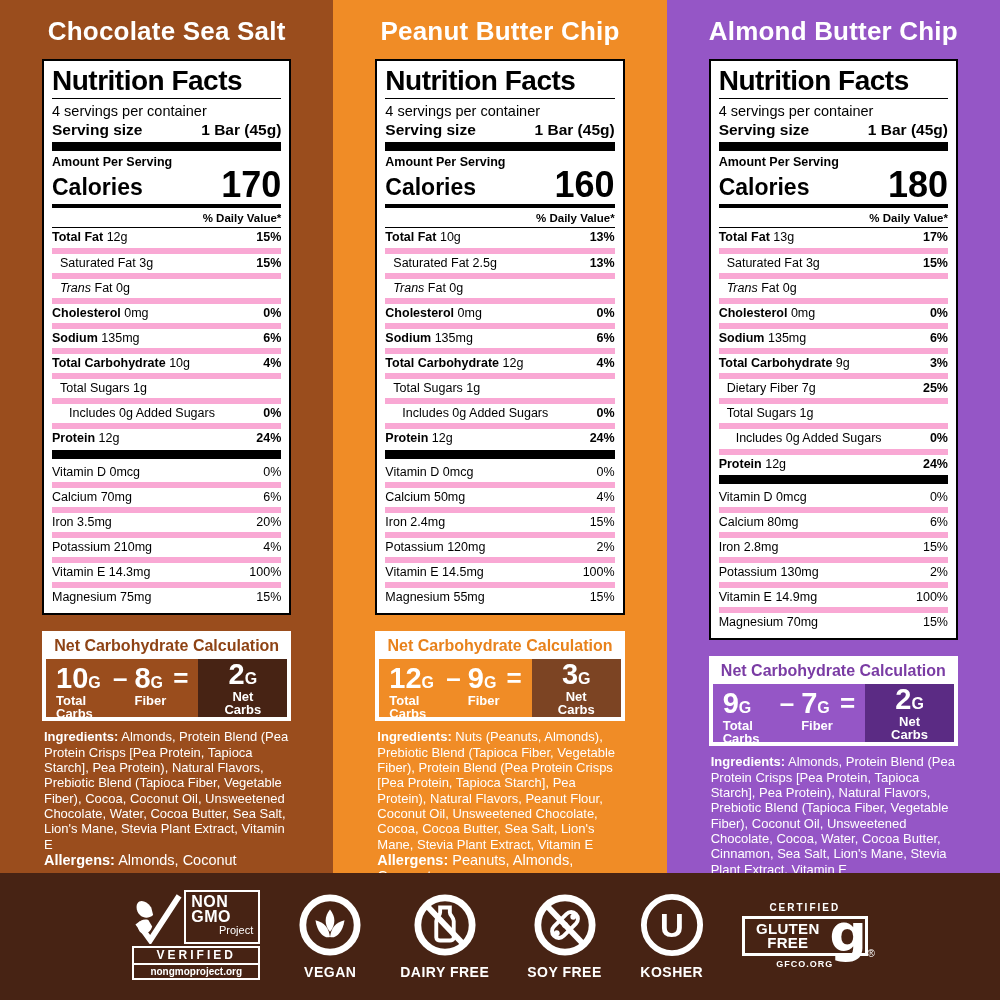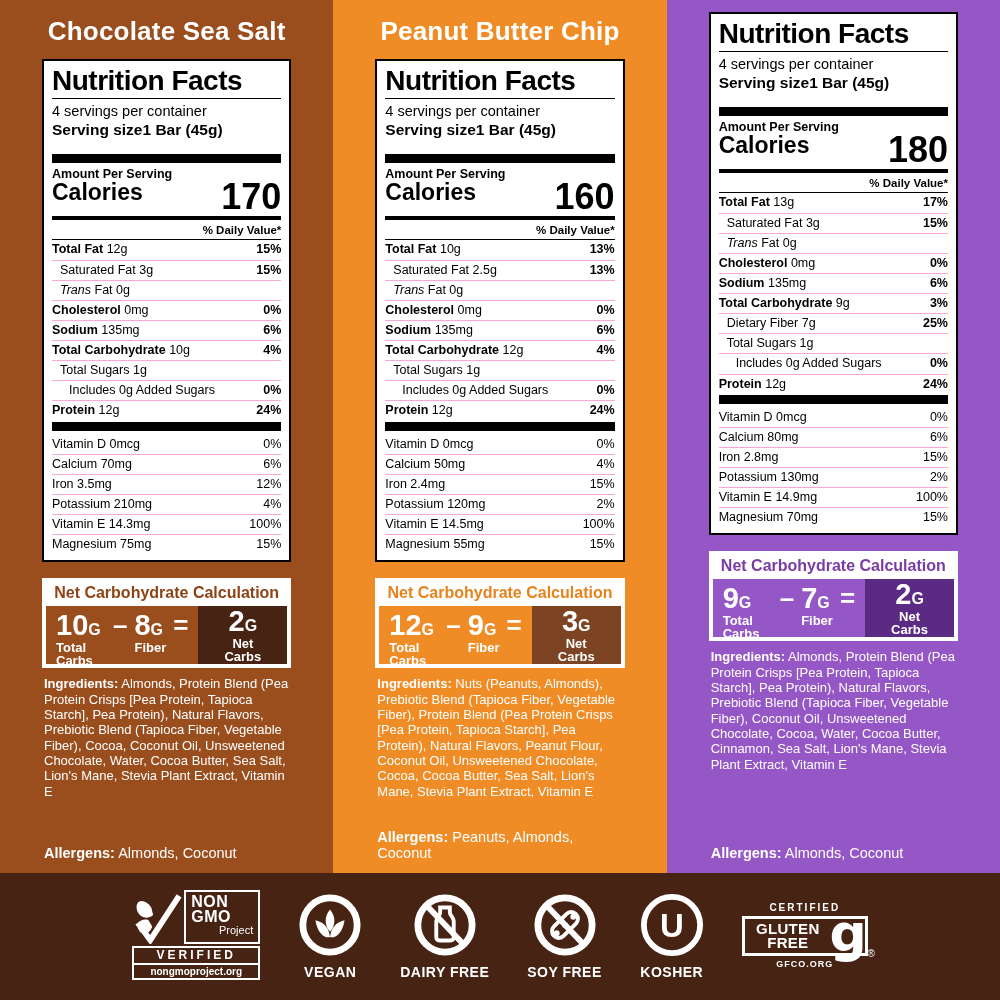--- a/index.html
+++ b/index.html
@@ -8,29 +8,29 @@
 
   .panels { display:flex; height:873px; }
   .panel { width:333.34px; background:var(--bg); display:flex; flex-direction:column; overflow:hidden; padding-bottom:12px; }
 
   .flavor { margin-top:16px; text-align:center; color:#fff; font-size:26px; font-weight:bold; letter-spacing:.2px; }
 
   
   .nf { background:#fff; border:2px solid #000; margin:12px 42px 0; padding:6px 8px; color:#000; }
   .nf-title { font-size:28px; font-weight:900; letter-spacing:-.5px; line-height:1; padding-bottom:3px; border-bottom:1px solid #000; }
   .nf-servings { font-size:14.5px; margin-top:4px; }
-  .nf-ss { display:flex; justify-content:flex-start; font-weight:bold; font-size:15.5px; margin-top:2px; padding-bottom:14px; }
+  .nf-ss { display:flex; justify-content:space-between; font-weight:bold; font-size:15.5px; margin-top:2px; padding-bottom:2px; }
   .bar9 { height:9px; background:#000; margin:1px 0 4px; }
   .bar4 { height:4px; background:#000; margin:3px 0 1px; }
   .nf-aps { font-size:12.5px; font-weight:900; }
-  .nf-cal { display:flex; justify-content:space-between; align-items:flex-start; }
+  .nf-cal { display:flex; justify-content:space-between; align-items:flex-end; }
   .nf-cal-l { font-size:23px; font-weight:900; line-height:1; padding-bottom:2px; }
   .nf-cal-v { font-size:36px; font-weight:900; line-height:.9; }
   .nf-dvh { text-align:right; font-size:11.5px; font-weight:bold; padding:3px 0 3px; border-bottom:1px solid #000; }
-  .nf-row { display:flex; justify-content:space-between; border-bottom:1px solid #f9a8d4; padding:2px 0 1.5px; font-size:12.5px; line-height:1.25; }
+  .nf-row { display:flex; justify-content:space-between; border-bottom:6px solid #f9a8d4; padding:2px 0 1.5px; font-size:12.5px; line-height:1.25; }
   .nf-rows > .nf-row:last-child { border-bottom:none; }
   .ind1 { padding-left:8px; }
   .ind2 { padding-left:17px; }
   .b { font-weight:bold; }
   .rd { text-align:right; }
 
   
   .net { margin:16px 42px 0; background:#fff; padding:4px; }
   .net-title { color:var(--accent); font-weight:bold; font-size:16px; text-align:center; padding:2px 0 4px; }
   .net-body { display:flex; height:58px; background:var(--bg); }
@@ -134,21 +134,21 @@
           <div class="nf-row ind0">
             <span><span>Vitamin D</span><span> 0mcg</span></span>
             <span class="rd">0%</span>
           </div>
           <div class="nf-row ind0">
             <span><span>Calcium</span><span> 70mg</span></span>
             <span class="rd">6%</span>
           </div>
           <div class="nf-row ind0">
             <span><span>Iron</span><span> 3.5mg</span></span>
-            <span class="rd">12%</span>
+            <span class="rd">20%</span>
           </div>
           <div class="nf-row ind0">
             <span><span>Potassium</span><span> 210mg</span></span>
             <span class="rd">4%</span>
           </div>
           <div class="nf-row ind0">
             <span><span>Vitamin E</span><span> 14.3mg</span></span>
             <span class="rd">100%</span>
           </div>
           <div class="nf-row ind0">
@@ -289,20 +289,21 @@
           <div class="net-sub">Net Carbs</div>
         </div>
       </div>
     </div>
 
     <p class="ing"><b>Ingredients:</b> <span>Nuts (Peanuts, Almonds), Prebiotic Blend (Tapioca Fiber, Vegetable Fiber), Protein Blend (Pea Protein Crisps [Pea Protein, Tapioca Starch], Pea Protein), Natural Flavors, Peanut Flour, Coconut Oil, Unsweetened Chocolate, Cocoa, Cocoa Butter, Sea Salt, Lion's Mane, Stevia Plant Extract, Vitamin E</span></p>
     <p class="alg"><b>Allergens:</b> <span>Peanuts, Almonds, Coconut</span></p>
   </section>
 
   <section class="panel" style="--bg: #9556C6; --accent: #7A3CA4; --dark: #5B2B84;">
+    <h1 class="flavor">Almond Butter Chip</h1>
 
     <div class="nf">
       <div class="nf-title">Nutrition Facts</div>
       <div class="nf-servings">4 servings per container</div>
       <div class="nf-ss">
         <span>Serving size</span>
         <span>1 Bar (45g)</span>
       </div>
       <div class="bar9"></div>
       <div class="nf-aps">Amount Per Serving</div>

